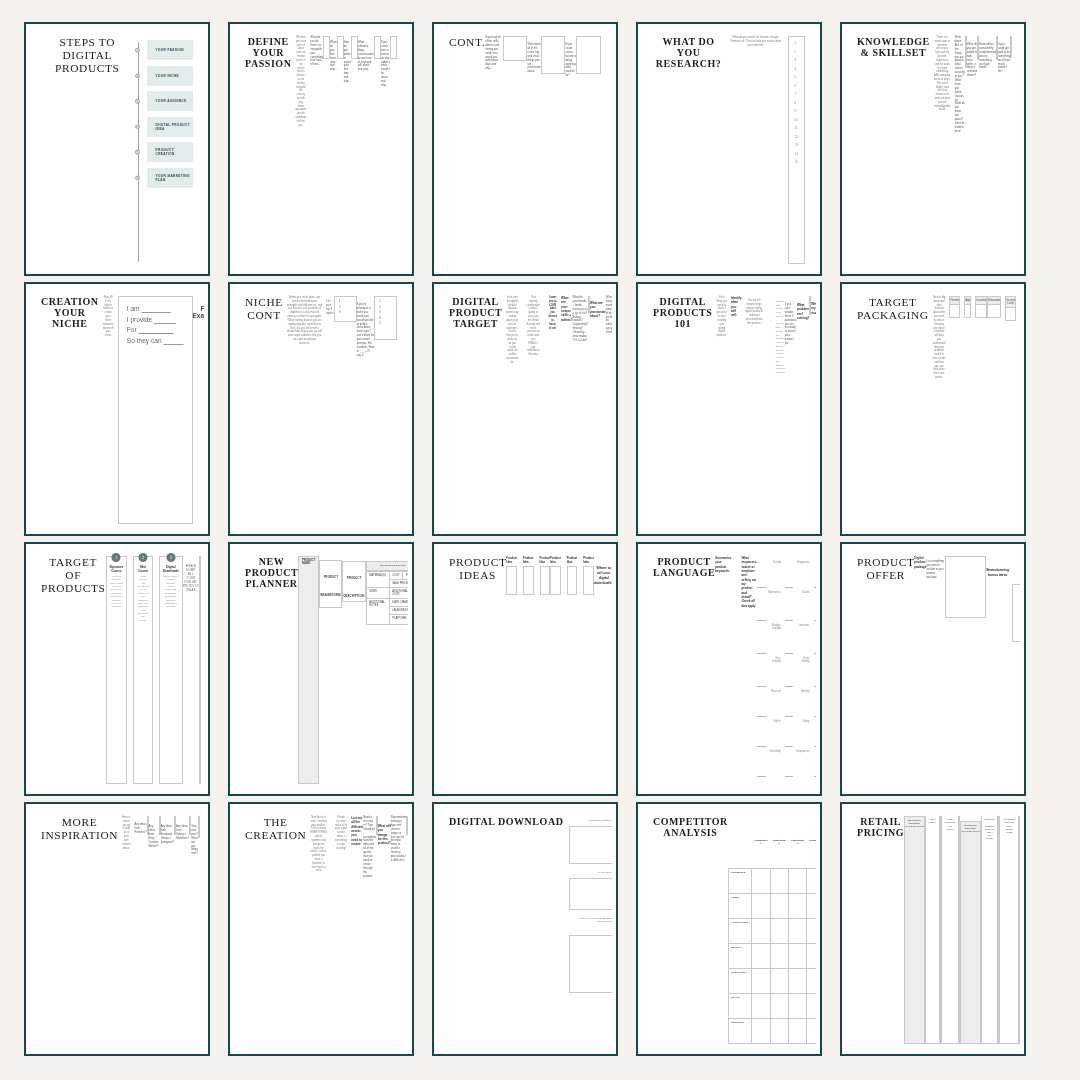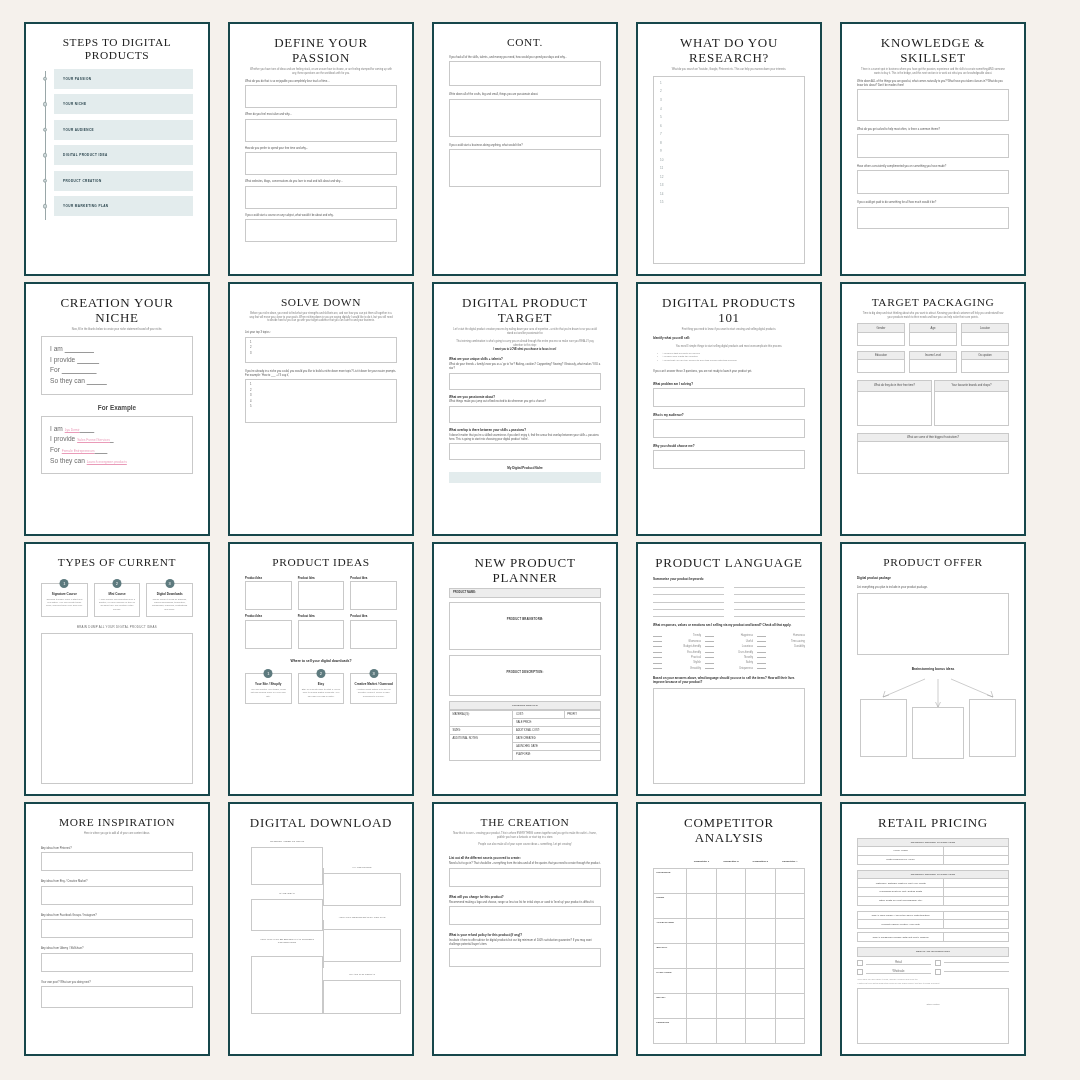--- a/index.html
+++ b/index.html
@@ -22,33 +22,33 @@
     background:#ffffff;
     padding:4px;
     overflow:hidden;
     position:relative;
   }
   .page {
     background:#fff;
     width:100%; height:100%;
     padding:8px 11px 6px 11px;
     overflow:hidden;
-    display:flex; flex-direction:column;
+    display:flex; flex-direction:row;
   }
   .ttl {
     font-family:"Liberation Serif", serif;
     text-align:center;
     color:#1d1d1d;
     letter-spacing:.055em;
     line-height:1.12;
     font-size:11.4px;
     margin-bottom:3px;
     white-space:pre-line;
   }
-  .ttl.sm { font-size:13px; }
+  .ttl.sm { font-size:10px;font-weight:bold; }
   .sub {
     font-size:2.55px; line-height:1.5; text-align:center; color:#7d7d7d;
     margin-bottom:4px; padding:0 4px;
   }
   .q { font-size:2.7px; color:#555; margin:0 0 1.6px 0; line-height:1.45; }
   .q.b { font-weight:bold; color:#2c2c2c; font-size:3px; }
   .box { border:.6px solid #c9c9c9; background:#fff; width:100%; }
   .fill { flex:1 1 auto; }
 
   
@@ -237,21 +237,21 @@
       <p><span>I am</span> <span class="pk">Lya Demir</span><u>&nbsp;&nbsp;&nbsp;&nbsp;&nbsp;&nbsp;&nbsp;&nbsp;</u></p>
       <p><span>I provide</span> <span class="pk">Sales Funnel Services</span><u>&nbsp;&nbsp;</u></p>
       <p><span>For</span> <span class="pk">Female Entrepreneurs</span><u>&nbsp;&nbsp;&nbsp;&nbsp;&nbsp;&nbsp;&nbsp;</u></p>
       <p><span>So they can</span> <span class="pk">Launch evergreen products</span></p>
     </div>
   </div>
     </div>
 
   <div class="card">
       <div class="page">
-    <div class="ttl">SOLVE DOWN</div>
+    <div class="ttl">NICHE CONT</div>
     <div class="sub">Before you niche down, you need to find what your strengths and skillsets are, and see how you can put them all together in a way that will move you closer to your goals. When niching down is you are saying digitally I would like to do it, but you still need to decide how far you can go with your target audience that you can cater to and your business.</div>
     <div class="q" style="margin-top:4px">List your top 3 topics:</div>
     <div class="box" style="height:26px;padding:3px 4px">
       <div class="q">1</div>
       <div class="q">2</div>
       <div class="q">3</div>
     </div>
     <div class="q" style="margin-top:7px">If you're already in a niche you could, you would you like to build a niche down more topic? List it down for your easier prompts. For example: 'How to ___ + I'll say it',</div>
     <div class="box" style="height:44px;padding:3px 4px">
       <div class="q">1</div>
@@ -346,92 +346,40 @@
             <div class="box" style="height:34px;border-top:none"></div>
           </div>
     </div>
     <div class="lbl">What are some of their biggest frustrations?</div>
     <div class="box" style="height:32px;border-top:none"></div>
   </div>
     </div>
 
   <div class="card">
       <div class="page">
-    <div class="ttl" style="margin-bottom:14px">TYPES OF CURRENT</div>
+    <div class="ttl" style="margin-bottom:14px">TARGET OF PRODUCTS</div>
     <div class="g3" style="gap:6px">
       <div class="tp">
             <div class="tpn">1</div>
             <div class="tph">Signature Course</div>
             <div class="tpb">Courses typically have a start and end dates. You can create these once, and sell them over and over.</div>
           </div>
       <div class="tp">
             <div class="tpn">2</div>
             <div class="tph">Mini Course</div>
             <div class="tpb">A mini course can sometimes be a shorter, or more specific or they're all about any one section of the course.</div>
           </div>
       <div class="tp">
             <div class="tpn">3</div>
             <div class="tph">Digital Downloads</div>
             <div class="tpb">These mean it could be Ebooks, Canva downloads, templates, workbooks, planners, illustrations and more.</div>
           </div>
     </div>
     <div class="cap">BRAIN DUMP ALL YOUR DIGITAL PRODUCT IDEAS</div>
     <div class="box fill"></div>
-  </div>
-    </div>
-
-  <div class="card">
-      <div class="page">
-    <div class="ttl" style="margin-bottom:7px">PRODUCT IDEAS</div>
-    <div class="g3" style="gap:6px;margin-bottom:4px">
-      <div>
-            <div class="q b" style="font-size:2.8px">Product Idea</div>
-            <div class="box" style="height:29px"></div>
-          </div>
-      <div>
-            <div class="q b" style="font-size:2.8px">Product Idea</div>
-            <div class="box" style="height:29px"></div>
-          </div>
-      <div>
-            <div class="q b" style="font-size:2.8px">Product Idea</div>
-            <div class="box" style="height:29px"></div>
-          </div>
-    </div>
-    <div class="g3" style="gap:6px">
-      <div>
-            <div class="q b" style="font-size:2.8px">Product Idea</div>
-            <div class="box" style="height:29px"></div>
-          </div>
-      <div>
-            <div class="q b" style="font-size:2.8px">Product Idea</div>
-            <div class="box" style="height:29px"></div>
-          </div>
-      <div>
-            <div class="q b" style="font-size:2.8px">Product Idea</div>
-            <div class="box" style="height:29px"></div>
-          </div>
-    </div>
-    <div class="q b" style="text-align:center;margin:10px 0 9px;font-size:3.4px">Where to sell your digital downloads?</div>
-    <div class="g3" style="gap:6px">
-      <div class="tp">
-            <div class="tpn">1</div>
-            <div class="tph">Your Site / Shopify</div>
-            <div class="tpb">You can control your traffic, email list and pricing more on your own site.</div>
-          </div>
-      <div class="tp">
-            <div class="tpn">2</div>
-            <div class="tph">Etsy</div>
-            <div class="tpb">Etsy is a great place to start if you're new to selling digital products. You can also run ads on Etsy.</div>
-          </div>
-      <div class="tp">
-            <div class="tpn">3</div>
-            <div class="tph">Creative Market / Gumroad</div>
-            <div class="tpb">Another great option is to sell on Creative Market. There is also Gumroad to explore.</div>
-          </div>
-    </div>
   </div>
     </div>
 
   <div class="card">
       <div class="page">
     <div class="ttl sm">NEW PRODUCT PLANNER</div>
     <div style="background:#ededed;border:.6px solid #c9c9c9;font-size:2.7px;padding:2.4px 3px;color:#3a3a3a;font-weight:bold">PRODUCT NAME:</div>
     <div class="box" style="height:48px;margin-top:4px;padding-top:3px;text-align:center">
       <span style="font-size:2.8px;font-weight:bold;color:#3a3a3a;letter-spacing:.04em">PRODUCT BRAINSTORM:</span>
     </div>
@@ -465,20 +413,72 @@
                 <td colspan="2" style="height:10px;vertical-align:top">PLATFORM:</td>
               </tr>
       </tbody>
           </table>
     </div>
   </div>
     </div>
 
   <div class="card">
       <div class="page">
+    <div class="ttl" style="margin-bottom:7px">PRODUCT IDEAS</div>
+    <div class="g3" style="gap:6px;margin-bottom:4px">
+      <div>
+            <div class="q b" style="font-size:2.8px">Product Idea</div>
+            <div class="box" style="height:29px"></div>
+          </div>
+      <div>
+            <div class="q b" style="font-size:2.8px">Product Idea</div>
+            <div class="box" style="height:29px"></div>
+          </div>
+      <div>
+            <div class="q b" style="font-size:2.8px">Product Idea</div>
+            <div class="box" style="height:29px"></div>
+          </div>
+    </div>
+    <div class="g3" style="gap:6px">
+      <div>
+            <div class="q b" style="font-size:2.8px">Product Idea</div>
+            <div class="box" style="height:29px"></div>
+          </div>
+      <div>
+            <div class="q b" style="font-size:2.8px">Product Idea</div>
+            <div class="box" style="height:29px"></div>
+          </div>
+      <div>
+            <div class="q b" style="font-size:2.8px">Product Idea</div>
+            <div class="box" style="height:29px"></div>
+          </div>
+    </div>
+    <div class="q b" style="text-align:center;margin:10px 0 9px;font-size:3.4px">Where to sell your digital downloads?</div>
+    <div class="g3" style="gap:6px">
+      <div class="tp">
+            <div class="tpn">1</div>
+            <div class="tph">Your Site / Shopify</div>
+            <div class="tpb">You can control your traffic, email list and pricing more on your own site.</div>
+          </div>
+      <div class="tp">
+            <div class="tpn">2</div>
+            <div class="tph">Etsy</div>
+            <div class="tpb">Etsy is a great place to start if you're new to selling digital products. You can also run ads on Etsy.</div>
+          </div>
+      <div class="tp">
+            <div class="tpn">3</div>
+            <div class="tph">Creative Market / Gumroad</div>
+            <div class="tpb">Another great option is to sell on Creative Market. There is also Gumroad to explore.</div>
+          </div>
+    </div>
+  </div>
+    </div>
+
+  <div class="card">
+      <div class="page">
     <div class="ttl sm" style="margin-bottom:6px">PRODUCT LANGUAGE</div>
     <div class="q b">Summarise your product keywords:</div>
     <div class="kw">
       <div></div>
           <div></div>
       <div></div>
           <div></div>
       <div></div>
           <div></div>
       <div></div>
@@ -550,60 +550,60 @@
     <div class="box" style="height:19px"></div>
     <div class="q" style="margin-top:9px">Any ideas from Udemy / Skillshare?</div>
     <div class="box" style="height:19px"></div>
     <div class="q" style="margin-top:9px">Your own post? What are you doing next?</div>
     <div class="box" style="height:22px"></div>
   </div>
     </div>
 
   <div class="card">
       <div class="page">
-    <div class="ttl sm" style="margin-bottom:6px">DIGITAL DOWNLOAD</div>
-    <div class="zz">
-      <div class="conn" style="left:78px;top:28px;width:.6px;height:37px"></div>
-      <div class="conn" style="left:78px;top:80px;width:.6px;height:48px"></div>
-
-      <div class="zzl" style="left:6px;top:0;width:72px">PROBLEM I NEED TO SOLVE</div>
-      <div class="zzb" style="left:6px;top:7px;width:72px;height:38px"></div>
-
-      <div class="zzl" style="left:78px;top:26px;width:78px">MY SOLUTIONS</div>
-      <div class="zzb" style="left:78px;top:33px;width:78px;height:33px"></div>
-
-      <div class="zzl" style="left:6px;top:52px;width:72px">NAME IDEAS</div>
-      <div class="zzb" style="left:6px;top:59px;width:72px;height:32px"></div>
-
-      <div class="zzl" style="left:78px;top:76px;width:78px">HOW WILL PEOPLE SEARCH FOR THIS</div>
-      <div class="zzb" style="left:78px;top:89px;width:78px;height:33px"></div>
-
-      <div class="zzl" style="left:6px;top:98px;width:72px">HOW WILL THIS BE BETTER THAN CURRENT COMPETITORS</div>
-      <div class="zzb" style="left:6px;top:116px;width:72px;height:58px"></div>
-
-      <div class="zzl" style="left:78px;top:133px;width:78px">WHAT'S THE FORMAT</div>
-      <div class="zzb" style="left:78px;top:140px;width:78px;height:34px"></div>
-    </div>
-  </div>
-    </div>
-
-  <div class="card">
-      <div class="page">
     <div class="ttl">THE CREATION</div>
     <div class="sub">Now that it is over - creating your product. This is where EVERYTHING comes together and you get to make the outlet + frame, publish you have a fantastic or start top in a store.</div>
     <div class="sub" style="margin-bottom:9px">People can also make all of your super course ideas + something. Let get creating!</div>
     <div class="q b">List out all the different assets you need to create:</div>
     <div class="q">Need a list to go in? That should be - everything from the idea and all of the quotes that you need to create through the product.</div>
     <div class="box" style="height:19px"></div>
     <div class="q b" style="margin-top:8px">What will you charge for this product?</div>
     <div class="q">Recommend making a logo and choose, range so less too list for initial steps or used to 'level up' your product is difficult it.</div>
     <div class="box" style="height:19px"></div>
     <div class="q b" style="margin-top:8px">What is your refund policy for this product (if any)?</div>
     <div class="q">Incubate it here to offer advice for digital products but our big minimum of 100% satisfaction guarantee? If you may want challenge potential buyer's item.</div>
     <div class="box" style="height:19px"></div>
+  </div>
+    </div>
+
+  <div class="card">
+      <div class="page">
+    <div class="ttl sm" style="margin-bottom:6px">DIGITAL DOWNLOAD</div>
+    <div class="zz">
+      <div class="conn" style="left:78px;top:28px;width:.6px;height:37px"></div>
+      <div class="conn" style="left:78px;top:80px;width:.6px;height:48px"></div>
+
+      <div class="zzl" style="left:6px;top:0;width:72px">PROBLEM I NEED TO SOLVE</div>
+      <div class="zzb" style="left:6px;top:7px;width:72px;height:38px"></div>
+
+      <div class="zzl" style="left:78px;top:26px;width:78px">MY SOLUTIONS</div>
+      <div class="zzb" style="left:78px;top:33px;width:78px;height:33px"></div>
+
+      <div class="zzl" style="left:6px;top:52px;width:72px">NAME IDEAS</div>
+      <div class="zzb" style="left:6px;top:59px;width:72px;height:32px"></div>
+
+      <div class="zzl" style="left:78px;top:76px;width:78px">HOW WILL PEOPLE SEARCH FOR THIS</div>
+      <div class="zzb" style="left:78px;top:89px;width:78px;height:33px"></div>
+
+      <div class="zzl" style="left:6px;top:98px;width:72px">HOW WILL THIS BE BETTER THAN CURRENT COMPETITORS</div>
+      <div class="zzb" style="left:6px;top:116px;width:72px;height:58px"></div>
+
+      <div class="zzl" style="left:78px;top:133px;width:78px">WHAT'S THE FORMAT</div>
+      <div class="zzb" style="left:78px;top:140px;width:78px;height:34px"></div>
+    </div>
   </div>
     </div>
 
   <div class="card">
       <div class="page">
     <div class="ttl sm" style="margin-bottom:9px">COMPETITOR ANALYSIS</div>
     <table style="flex:1">
           <tbody>
       <tr>
         <th style="border:none;width:22%"></th>

